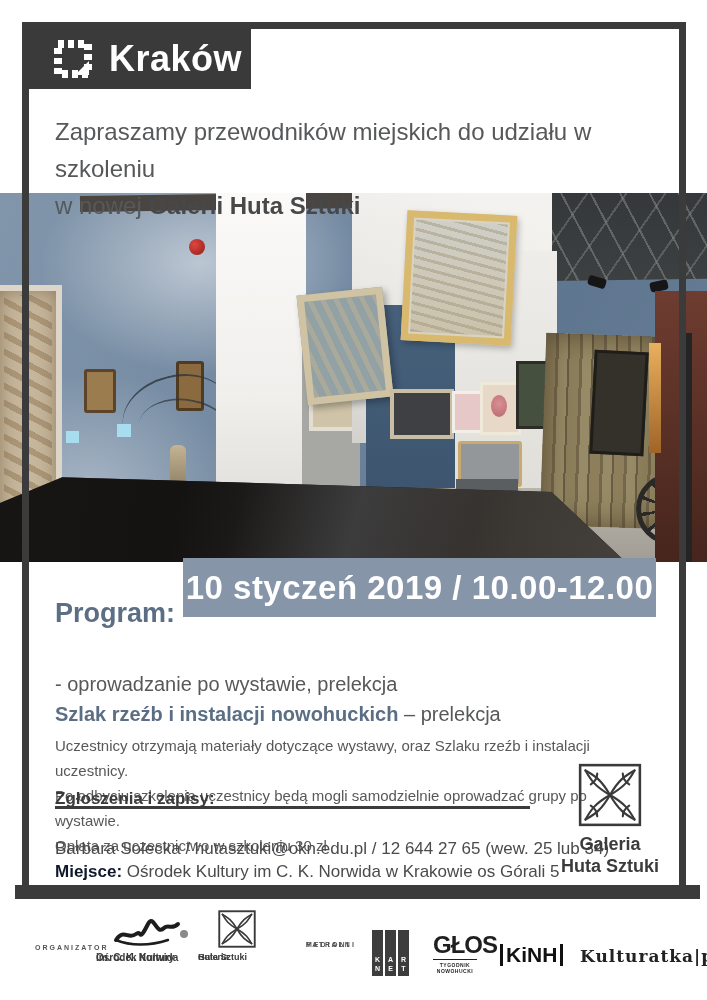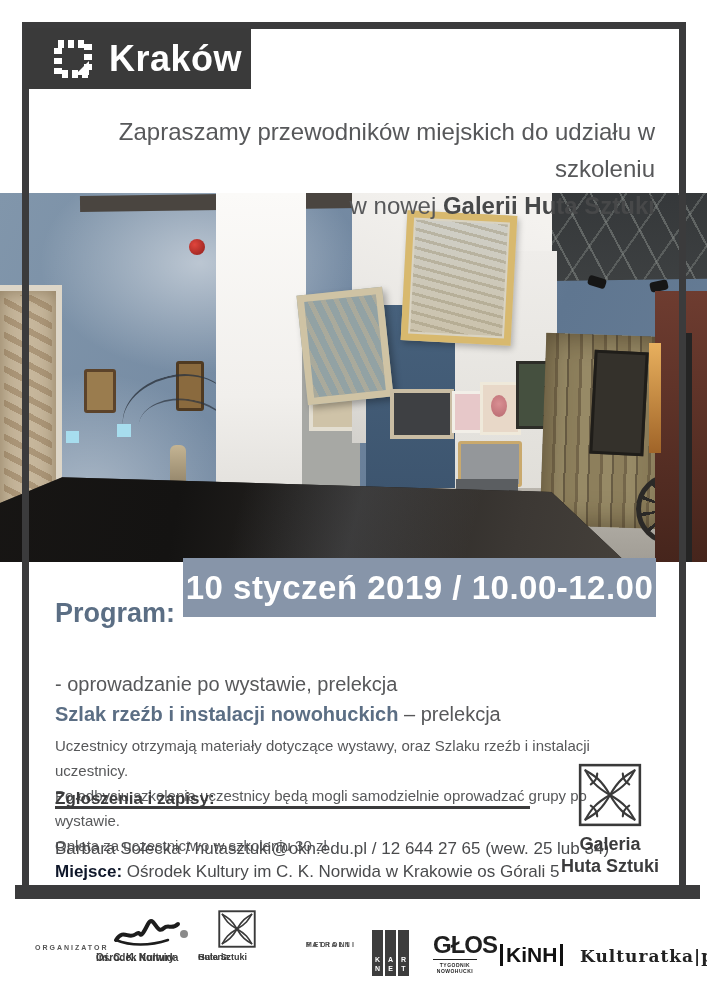--- a/index.html
+++ b/index.html
@@ -7,21 +7,21 @@
           font-family:"Liberation Sans",sans-serif;}
   .abs{position:absolute;}
 
   
   .frame{background:#3b3b3c;z-index:6;}
   .krk-box{left:25px;top:28px;width:226px;height:61px;background:#3a3a3a;z-index:7;
            display:flex;align-items:center;gap:16px;padding-left:28px;box-sizing:border-box;}
   .krk-text{color:#fff;font-size:36px;font-weight:600;letter-spacing:.5px;}
 
   
-  .intro{left:55px;top:113px;width:600px;font-size:24px;line-height:37px;color:#57585a;z-index:2;text-align:right;}
+  .intro{left:55px;top:113px;width:600px;font-size:24px;line-height:37px;color:#57585a;z-index:2;}
   .intro b{color:#474849;}
 
   
   .photo{left:0;top:193px;width:707px;height:369px;overflow:hidden;z-index:1;
          background:linear-gradient(115deg,#8196ab 0%,#7288a1 45%,#5f7690 70%,#54688036 100%),#6e849c;}
   .photo *{position:absolute;}
   .glow1{left:40px;top:-40px;width:320px;height:220px;border-radius:50%;
          background:radial-gradient(closest-side,rgba(255,255,255,.5),rgba(255,255,255,0));}
   .glow2{left:-60px;top:180px;width:300px;height:240px;border-radius:50%;
          background:radial-gradient(closest-side,rgba(255,255,255,.35),rgba(255,255,255,0));}

